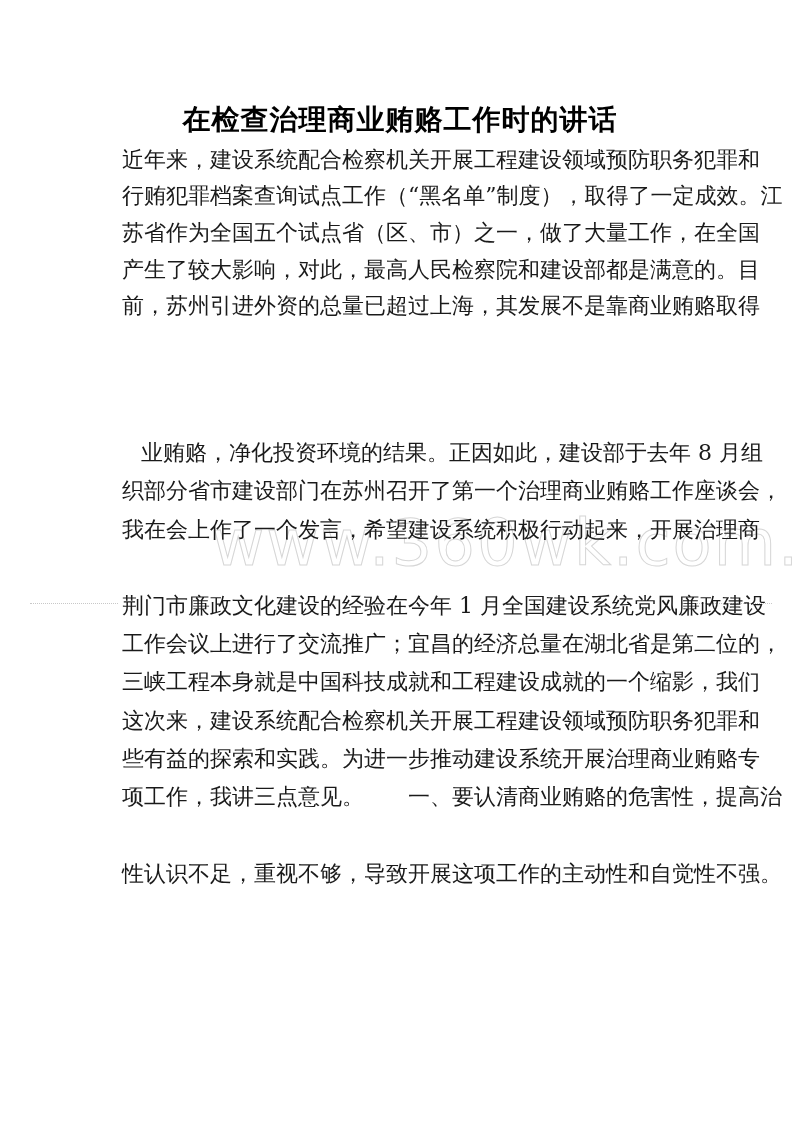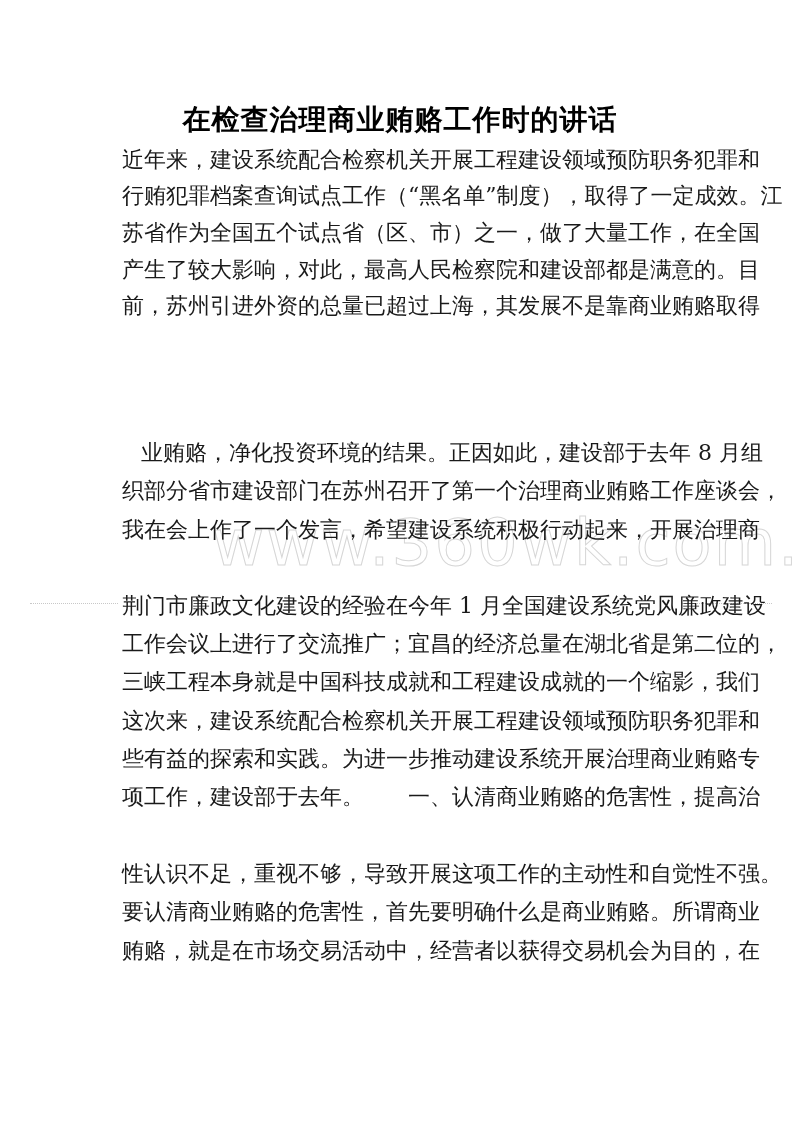--- a/index.html
+++ b/index.html
@@ -39,17 +39,15 @@
   <div class="line" style="top:515px">我在会上作了一个发言，希望建设系统积极行动起来，开展治理商</div>
 
   <div class="sep" style="left:30px; width:88px"></div>
   <div class="sep" style="left:682px; width:90px"></div>
 
   <div class="line" style="top:591px">荆门市廉政文化建设的经验在今年 1 月全国建设系统党风廉政建设</div>
   <div class="line" style="top:629px">工作会议上进行了交流推广；宜昌的经济总量在湖北省是第二位的，</div>
   <div class="line" style="top:667px">三峡工程本身就是中国科技成就和工程建设成就的一个缩影，我们</div>
   <div class="line" style="top:706px">这次来，建设系统配合检察机关开展工程建设领域预防职务犯罪和</div>
   <div class="line" style="top:744px">些有益的探索和实践。为进一步推动建设系统开展治理商业贿赂专</div>
-  <div class="line" style="top:782px">项工作，建设部于去年。　　一、认清商业贿赂的危害性，提高治</div>
+  <div class="line" style="top:782px">项工作，我讲三点意见。　　一、要认清商业贿赂的危害性，提高治</div>
   <div class="line" style="top:859px">性认识不足，重视不够，导致开展这项工作的主动性和自觉性不强。</div>
-  <div class="line" style="top:897px">要认清商业贿赂的危害性，首先要明确什么是商业贿赂。所谓商业</div>
-  <div class="line" style="top:936px">贿赂，就是在市场交易活动中，经营者以获得交易机会为目的，在</div>
 </div>
 
 </body></html>

